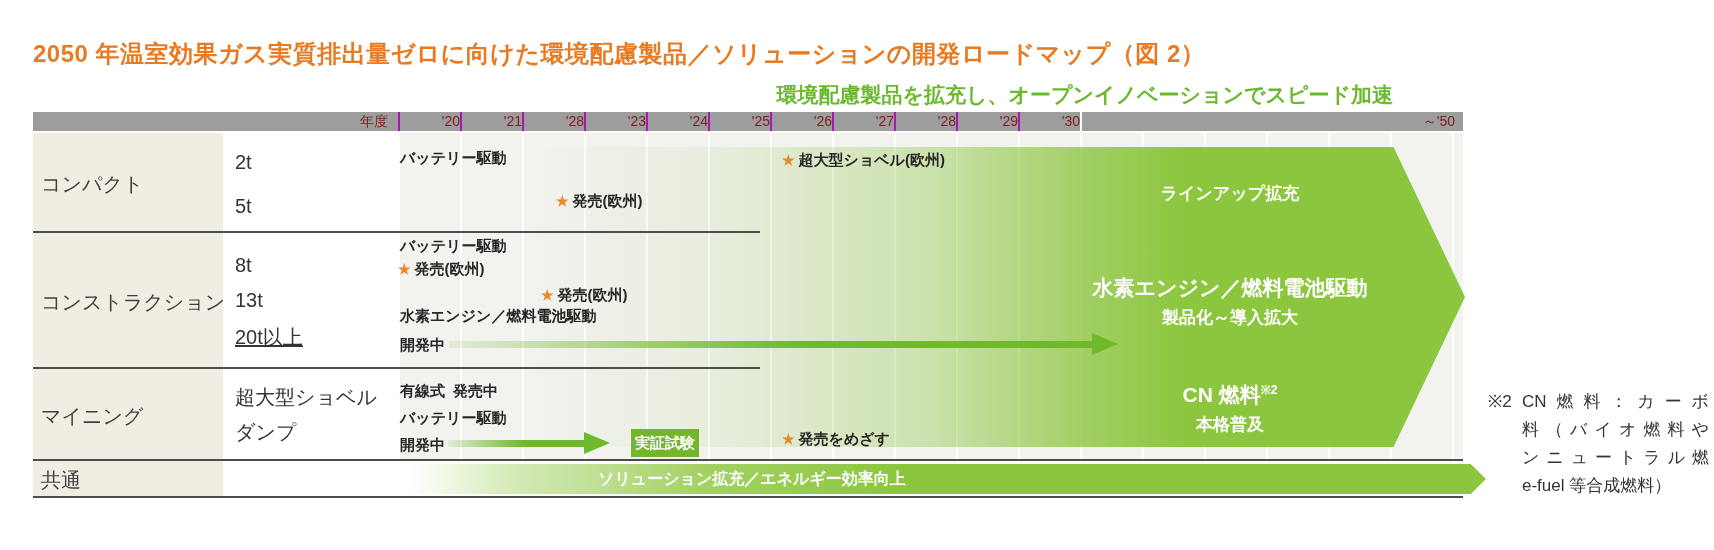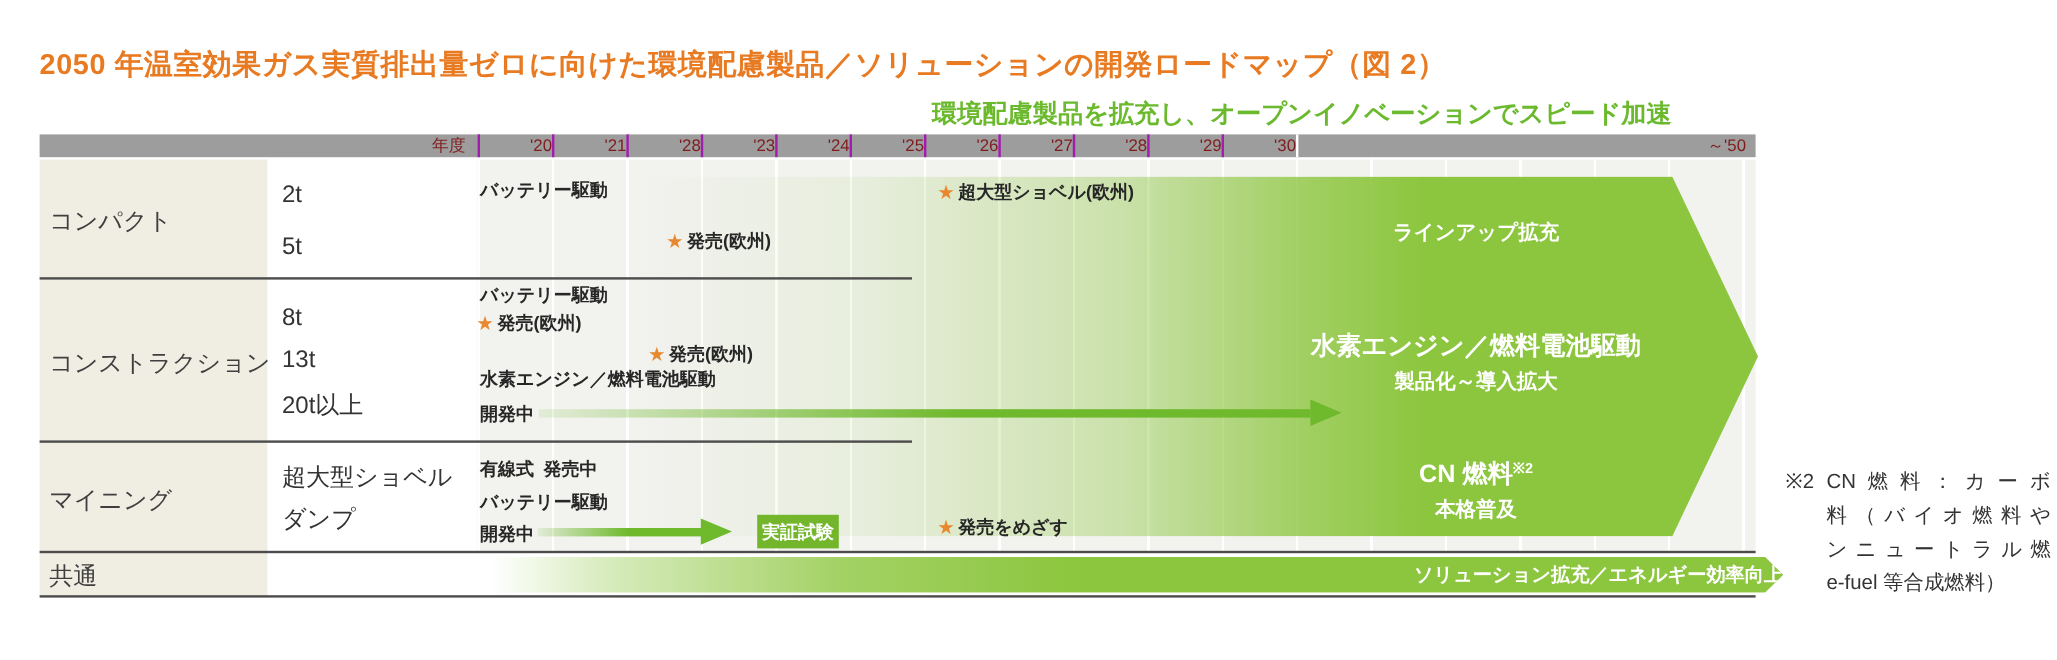--- a/index.html
+++ b/index.html
@@ -50,21 +50,21 @@
     border-left:26px solid #6fb92c; }
 
   .demo-box { position:absolute; left:611px; top:429px; width:68px; height:28px; background:#73b62c;
     color:#fff; font-size:15px; font-weight:bold; display:flex; align-items:center; justify-content:center;margin-left:20px; }
 
   
   .common-bar { position:absolute; left:398px; top:464px; width:1088px; height:30px;
     clip-path:polygon(0 0, 98.6% 0, 100% 50%, 98.6% 100%, 0 100%);
     background:linear-gradient(90deg, rgba(140,198,62,0) 1%, rgba(140,198,62,0.35) 10%,
       rgba(140,198,62,0.8) 28%, #8cc63e 46%);
-    display:flex; align-items:center; justify-content:flex-end; }
+    display:flex; align-items:center; justify-content:flex-start; }
   .common-bar-label { color:#fff; font-size:16px; font-weight:bold; padding-left:200px; white-space:nowrap; }
 
   
   .footnote { position:absolute; left:1488px; top:388px; width:221px; font-size:17px;
               color:#333; line-height:28px; }
   .fn-line1 { display:flex; }
   .fn-marker { width:34px; flex:none; }
   .fn-just { flex:1; text-align:justify; text-align-last:justify; }
   .fn-line { padding-left:34px; text-align:justify; text-align-last:justify; }
   .fn-line.last { text-align-last:left; }
@@ -118,21 +118,21 @@
 
   <div class="cat" style="top:171px;">コンパクト</div>
   <div class="cat" style="top:289px;">コンストラクション</div>
   <div class="cat" style="top:403px;">マイニング</div>
   <div class="cat" style="top:467px;">共通</div>
 
   <div class="sub" style="top:151px;">2t</div>
   <div class="sub" style="top:195px;">5t</div>
   <div class="sub" style="top:254px;">8t</div>
   <div class="sub" style="top:289px;">13t</div>
-  <div class="sub" style="top:324px;">20t以上</div>
+  <div class="sub" style="top:324px;text-decoration:underline;">20t以上</div>
   <div class="sub" style="top:384px;">超大型ショベル</div>
   <div class="sub" style="top:419px;">ダンプ</div>
 
   <div class="ann" style="left:400px; top:149px;">バッテリー駆動</div>
   <div class="ann" style="left:556px; top:192px;"><span class="star">★</span><span>発売(欧州)</span></div>
   <div class="ann" style="left:782px; top:151px;"><span class="star">★</span><span>超大型ショベル(欧州)</span></div>
 
   <div class="ann" style="left:400px; top:237px;">バッテリー駆動</div>
   <div class="ann" style="left:398px; top:260px;"><span class="star">★</span><span>発売(欧州)</span></div>
   <div class="ann" style="left:541px; top:286px;"><span class="star">★</span><span>発売(欧州)</span></div>

